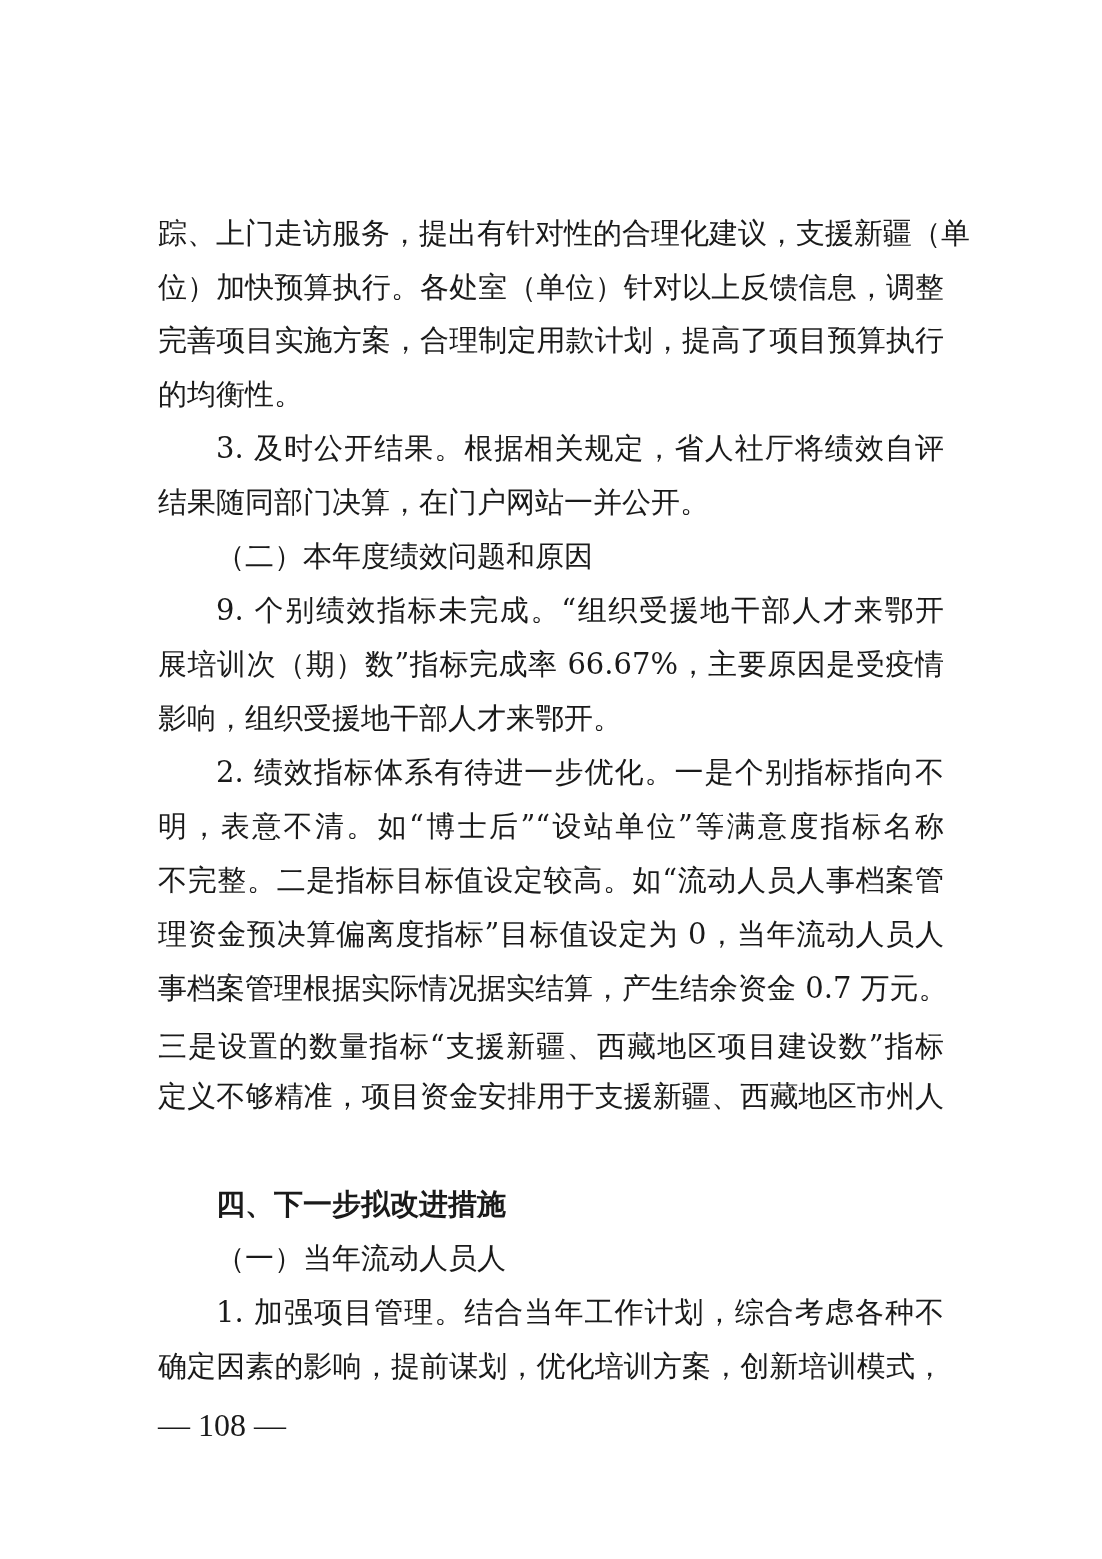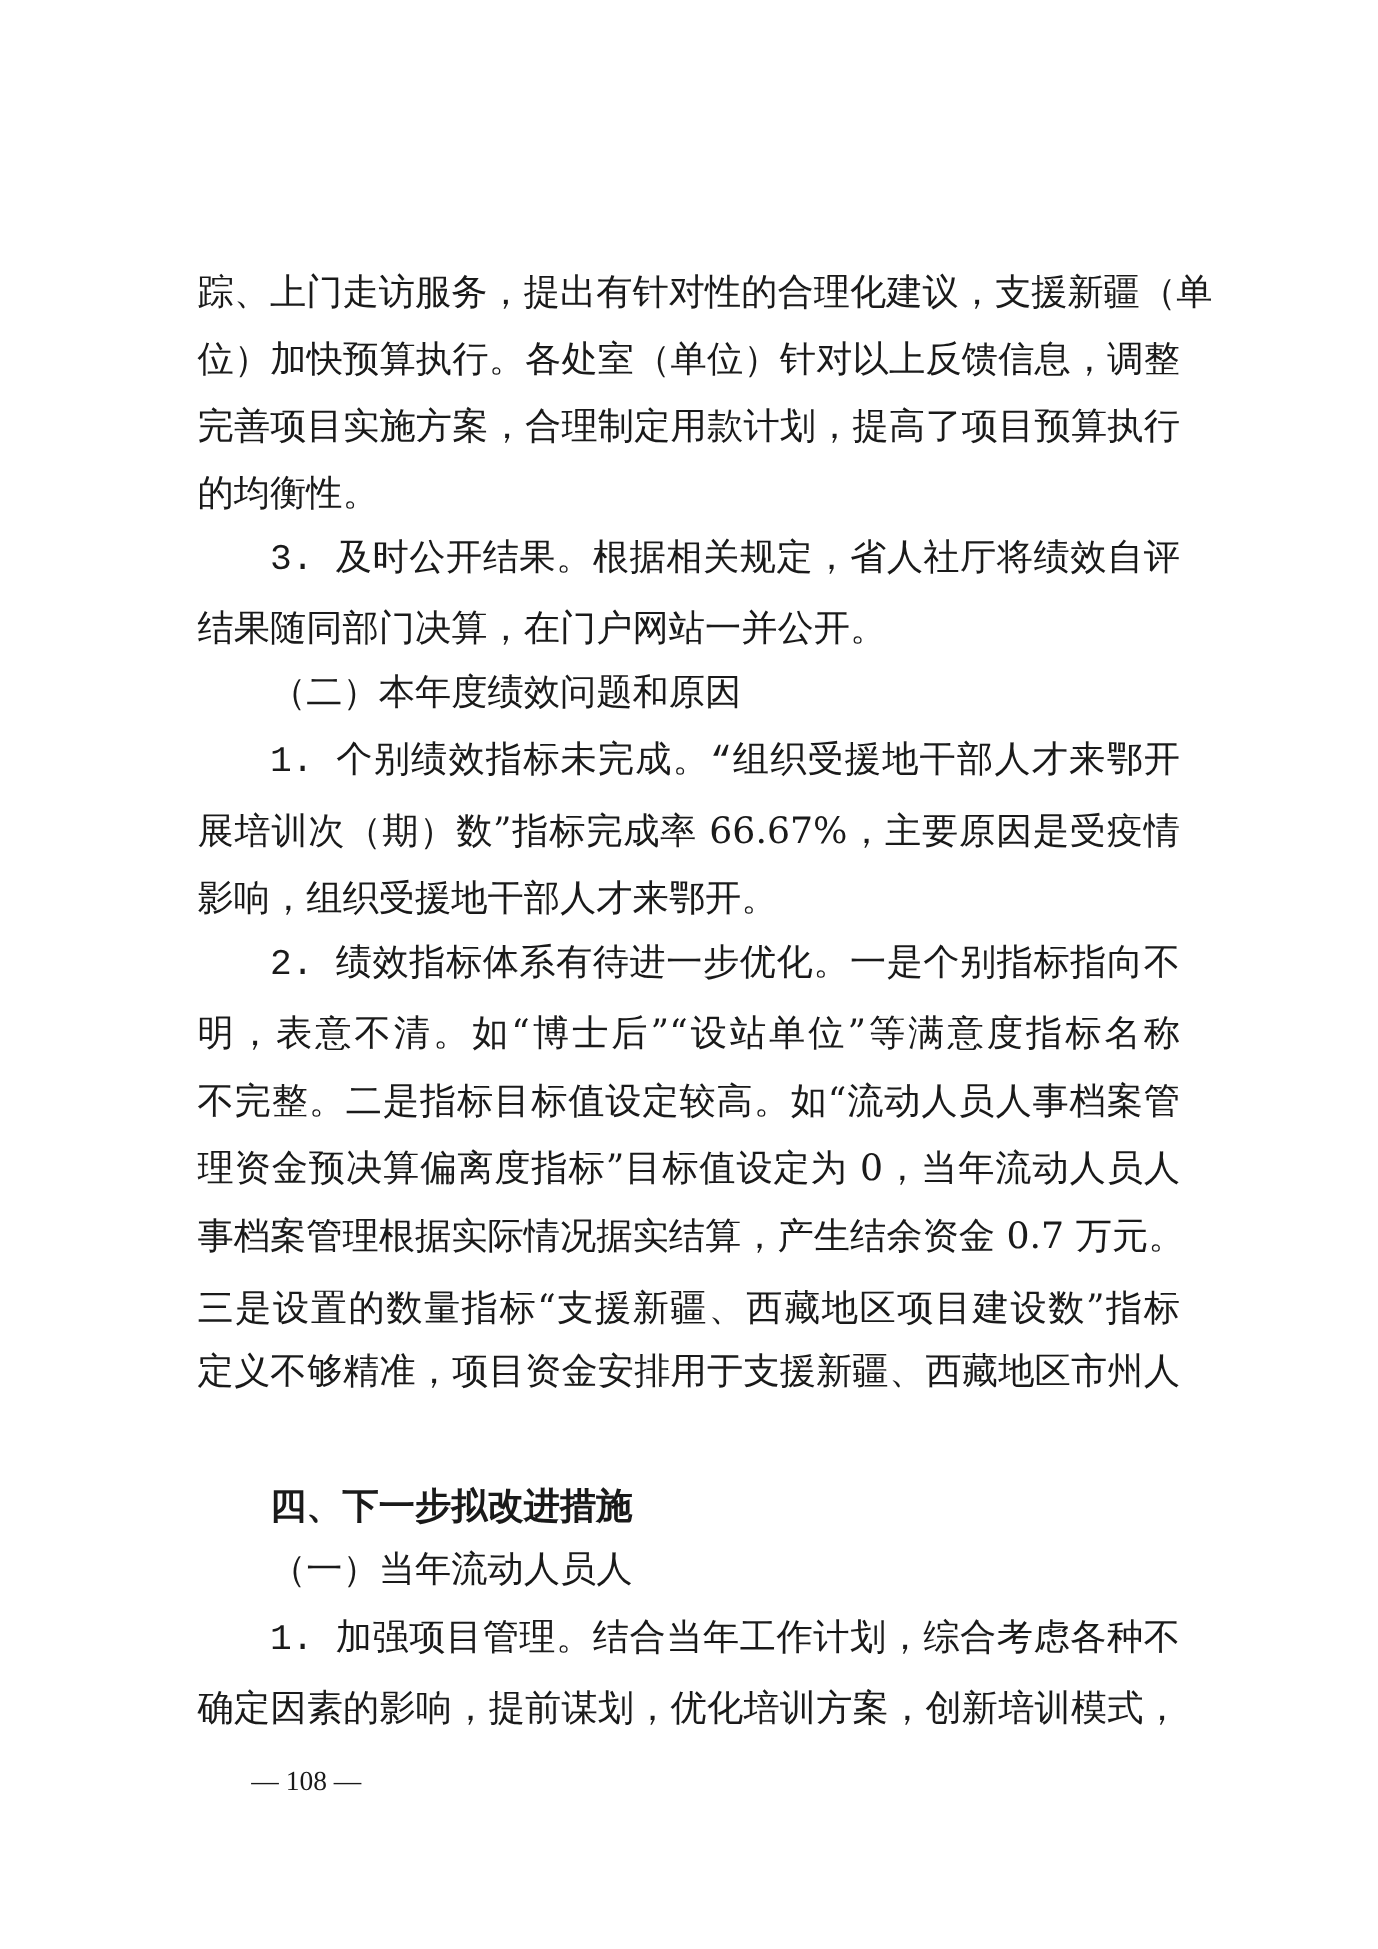--- a/index.html
+++ b/index.html
@@ -28,54 +28,53 @@
       width: 786px;
       font-size: 29px;
       line-height: 40px;
       height: 40px;
       white-space: nowrap;
       text-align: justify;
       text-align-last: justify;
       letter-spacing: 0px;
     }
     .line.last { text-align-last: left; }
-    .line.indent { left: 216px; width: 728px; font-family: Liberation Mono, monospace; }
+    .line.indent { left: 216px; width: 728px; }
     .line.heading-l1 {
       font-family: "DejaVu Sans", "Liberation Sans", sans-serif;
       font-weight: bold;
       text-align-last: left;
     }
     .line.heading-l2 { text-align-last: left; }
     .page-number {
       position: absolute;
       left: 158px;
       top: 1405px;
-      font-size: 22px;
+      font-size: 32px;
       line-height: 40px;
       white-space: nowrap;
       font-family: "Liberation Serif", "DejaVu Serif", serif;
-      margin-left: 43px;
     }
   </style>
 </head>
 <body>
 
 <div class="page">
 
   <div class="line" style="top:213px;">踪、上门走访服务，提出有针对性的合理化建议，支援新疆（单</div>
   <div class="line" style="top:267px;">位）加快预算执行。各处室（单位）针对以上反馈信息，调整</div>
   <div class="line" style="top:320px;">完善项目实施方案，合理制定用款计划，提高了项目预算执行</div>
   <div class="line last" style="top:374px;">的均衡性。</div>
 
   <div class="line indent" style="top:428px;">3. 及时公开结果。根据相关规定，省人社厅将绩效自评</div>
   <div class="line last" style="top:482px;">结果随同部门决算，在门户网站一并公开。</div>
 
   <div class="line indent heading-l2" style="top:536px;">（二）本年度绩效问题和原因</div>
 
-  <div class="line indent" style="top:590px;">1. 个别绩效指标未完成。“组织受援地干部人才来鄂开</div>
+  <div class="line indent" style="top:590px;">9. 个别绩效指标未完成。“组织受援地干部人才来鄂开</div>
   <div class="line" style="top:644px;">展培训次（期）数”指标完成率 66.67%，主要原因是受疫情</div>
   <div class="line last" style="top:698px;">影响，组织受援地干部人才来鄂开。</div>
 
   <div class="line indent" style="top:752px;">2. 绩效指标体系有待进一步优化。一是个别指标指向不</div>
   <div class="line" style="top:806px;">明，表意不清。如“博士后”“设站单位”等满意度指标名称</div>
   <div class="line" style="top:860px;">不完整。二是指标目标值设定较高。如“流动人员人事档案管</div>
   <div class="line" style="top:914px;">理资金预决算偏离度指标”目标值设定为 0，当年流动人员人</div>
   <div class="line" style="top:968px;">事档案管理根据实际情况据实结算，产生结余资金 0.7 万元。</div>
   <div class="line" style="top:1026px;">三是设置的数量指标“支援新疆、西藏地区项目建设数”指标</div>
   <div class="line" style="top:1076px;">定义不够精准，项目资金安排用于支援新疆、西藏地区市州人</div>

